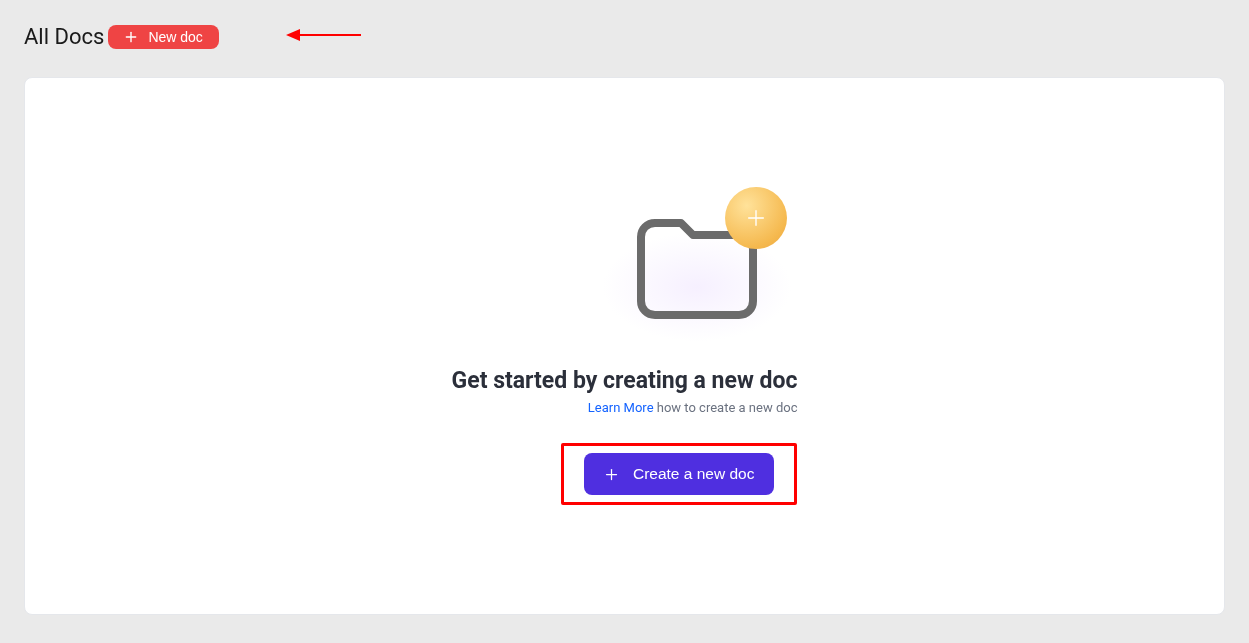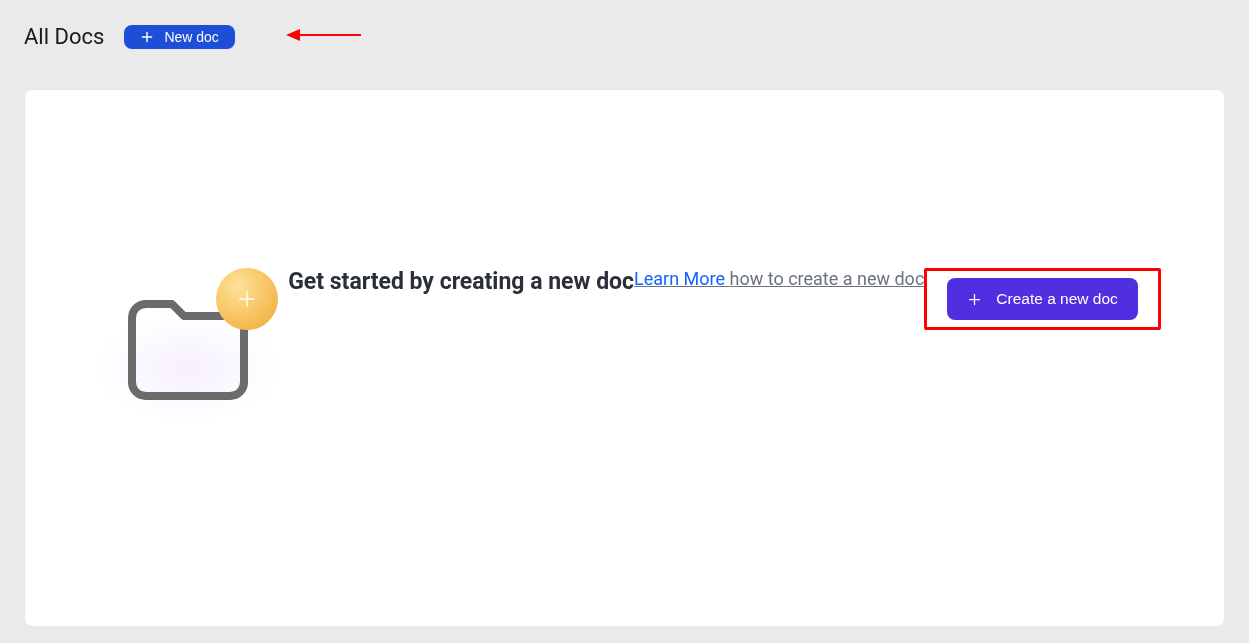--- a/index.html
+++ b/index.html
@@ -11,31 +11,31 @@
       font-family: -apple-system, BlinkMacSystemFont, "Segoe UI", Roboto, sans-serif;
       background: #eaeaea;
       width: 1249px;
       height: 643px;
       padding: 24px;
       overflow: hidden;
     }
     .header {
       display: flex;
       align-items: center;
-      gap: 20px;
-      margin-bottom: 40px;
+      gap: 4px;
+      margin-bottom: 28px;
       position: relative;
     }
     .page-title {
       font-size: 22px;
       font-weight: 400;
       color: #1a1a1a;
     }
     .btn-primary {
-      background: #1d4ed8;
+      background: #ef4444;
       color: #fff;
       border: none;
       border-radius: 8px;
       padding: 4px 16px;
       font-size: 14px;
       font-weight: 500;
       cursor: pointer;
       display: inline-flex;
       align-items: center;
       gap: 10px;
@@ -55,22 +55,22 @@
       background: #fff;
       border: 1px solid #e5e7eb;
       border-radius: 8px;
       height: 538px;
       display: flex;
       align-items: center;
       justify-content: center;
     }
     .empty-state {
       display: flex;
-      flex-direction: row;
-      align-items: flex-start;
+      flex-direction: column;
+      align-items: flex-end;
       text-align: center;
     }
     .illustration {
       width: 200px;
       height: 160px;
       position: relative;
       margin-bottom: 20px;
     }
     .illustration .ellipse-bg {
       position: absolute;
@@ -106,24 +106,23 @@
       stroke: #fff;
       stroke-width: 1.5;
     }
     .empty-title {
       font-size: 23px;
       font-weight: 700;
       color: #2b2f3a;
       margin-bottom: 6px;
     }
     .subline {
-      font-size: 18px;
+      font-size: 13px;
       color: #6b7280;
       margin-bottom: 28px;
-      text-decoration: underline;
     }
     .subline a {
       color: #1463ff;
       text-decoration: none;
     }
     .cta-wrapper {
       border: 3px solid #ff0000;
       padding: 7px 20px;
       border-radius: 2px;
       display: inline-block;

